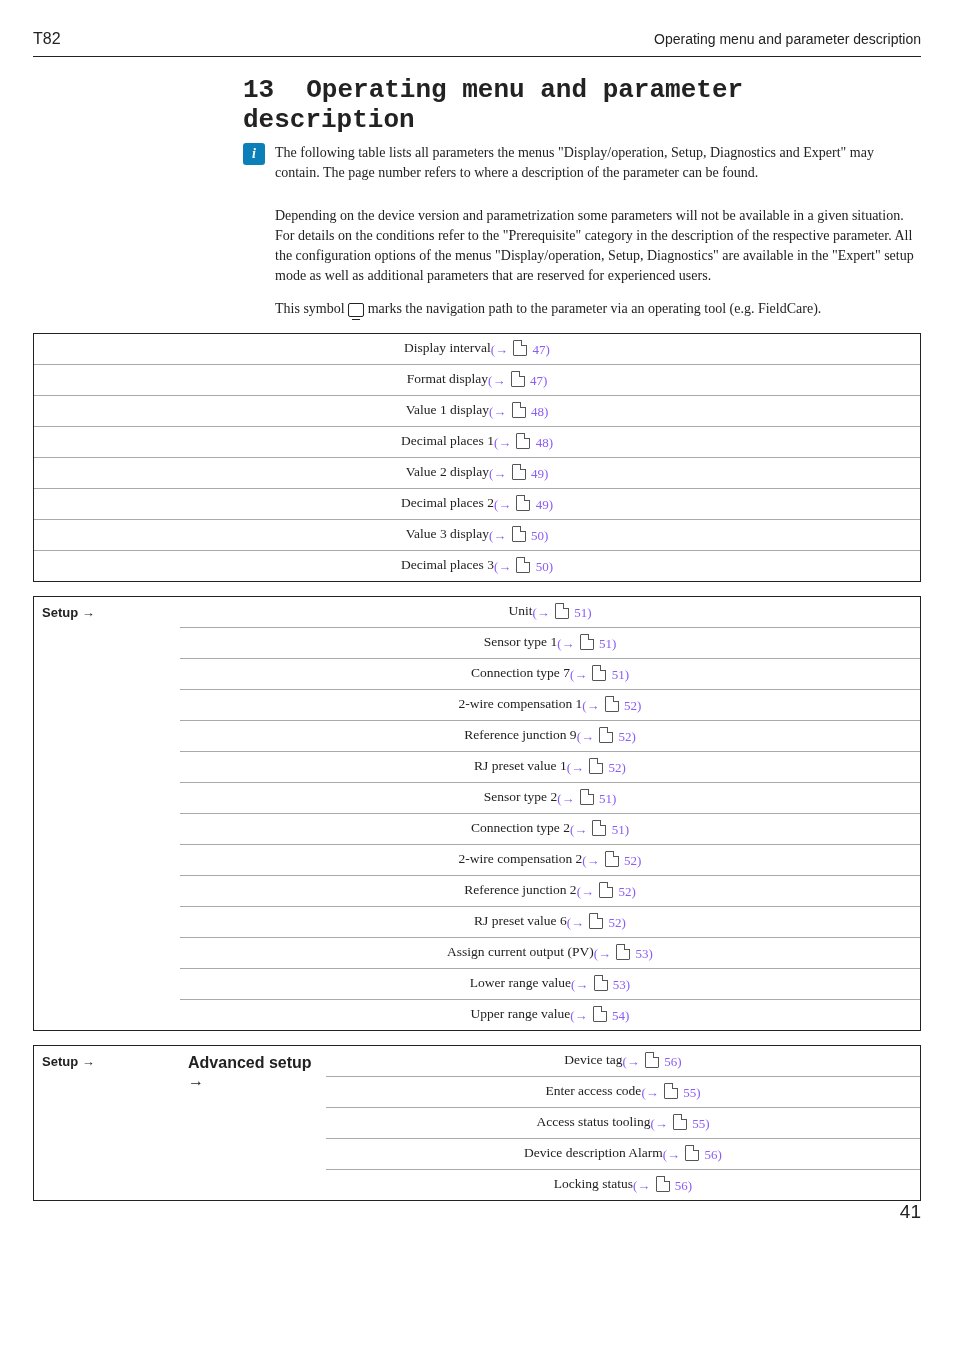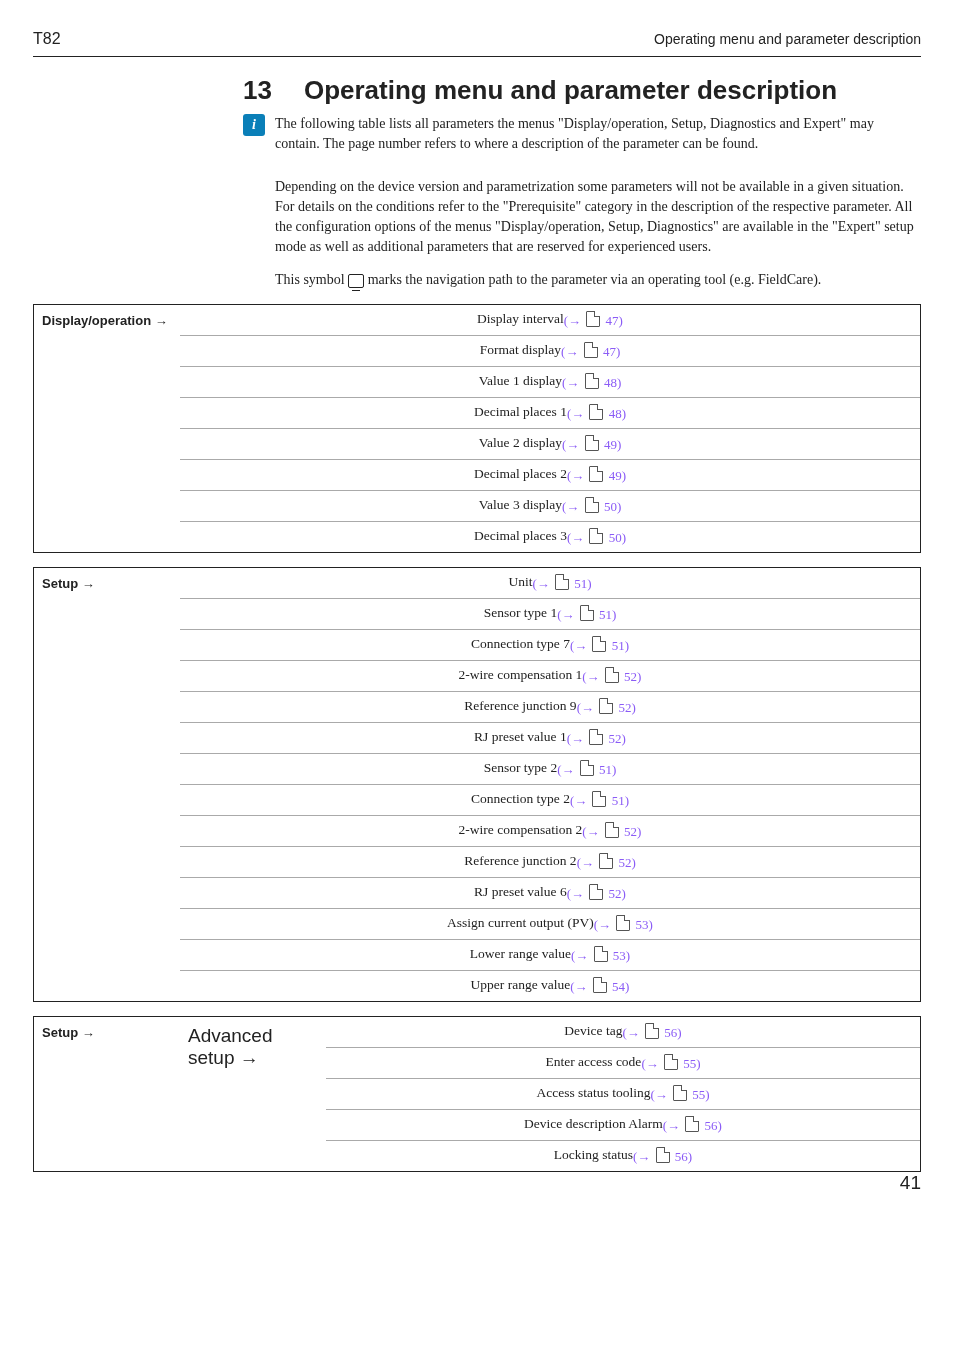--- a/index.html
+++ b/index.html
@@ -1,34 +1,34 @@
 <!DOCTYPE html>
 <html><head>
 <meta charset="utf-8">
 <style>
   body{margin:0;font-family:"Segoe UI",Arial,sans-serif;background:#fff;color:#222;font-size:13px}
   .page{width:946px;margin:0 auto;padding:30px 29px 20px;box-sizing:border-box}
   .headrow{display:flex;justify-content:space-between;align-items:baseline;border-bottom:1px solid #222;padding-bottom:8px}
   .headrow .docid{font-size:16px}
   .headrow .sect{font-size:14px}
-  h1.chap{font-family:Liberation Sans, sans-serif;font-size:26px;font-weight:700;margin:18px 0 8px 0}
+  h1.chap{font-family:Liberation Mono, monospace;font-size:26px;font-weight:700;margin:18px 0 8px 0}
   .chap .num{margin-right:32px}
   .content{padding-left:210px}
   .inforow{display:flex;gap:10px;align-items:flex-start;margin-bottom:10px}
   .info-icon{width:22px;height:22px;background:#0a7fb8;border-radius:3px;color:#fff;display:flex;align-items:center;justify-content:center;font-weight:700;flex:none;font-style:italic;font-family:serif}
   .intro p{margin:0 0 12px 0;line-height:1.45;font-family:Georgia,"Times New Roman",serif}
   .intro{font-size:14px}
   .monitor-icon{display:inline-block;width:14px;height:12px;border:1.5px solid #222;border-radius:2px;position:relative;vertical-align:middle}
   .monitor-icon:after{content:"";position:absolute;left:3px;right:3px;bottom:-4px;border-bottom:1.5px solid #222}
   .page-icon{display:inline-block;width:12px;height:14px;border:1px solid #555;border-radius:1px;position:relative;vertical-align:-2px;margin:0 2px}
   .page-icon:after{content:"";position:absolute;right:-1px;top:-1px;width:5px;height:5px;background:#fff;border-left:1px solid #555;border-bottom:1px solid #555}
   .tbl{border:1px solid #222;margin-top:14px}
   .tbl-row{display:flex}
   .tbl-cat{width:146px;padding:8px 8px;font-weight:700;box-sizing:border-box;font-size:13px}
-  .tbl-sub{width:146px;padding:8px 8px;font-weight:400;box-sizing:border-box;font-size:19px}
+  .tbl-sub{width:146px;padding:8px 8px;font-weight:700;box-sizing:border-box;font-size:16px}
   .tbl-items{flex:1}
   .tbl-item{display:flex;justify-content:center;padding:6px 10px;border-bottom:1px solid #aaa;font-family:Georgia,"Times New Roman",serif;font-size:13.5px}
   .tbl-item:last-child{border-bottom:none}
   .ref{white-space:nowrap;font-size:13px;color:#8b5cf6}
   .footer{text-align:right;font-size:19px;}
 </style>
 </head>
 <body>
 
 <div class="page">
@@ -50,21 +50,20 @@
       <p style="padding-left:32px">Depending on the device version and parametrization some parameters will not be available in a given situation. For details on the conditions refer to the "Prerequisite" category in the description of the respective parameter. All the configuration options of the menus "Display/operation, Setup, Diagnostics" are available in the "Expert" setup mode as well as additional parameters that are reserved for experienced users.</p>
       <p style="padding-left:32px">
         <span>This symbol </span><span class="monitor-icon"></span><span> marks the navigation path to the parameter via an operating tool (e.g. FieldCare).</span>
       </p>
     </div>
   </div>
 
   <div id="tables">
       <div class="tbl">
         <div class="tbl-row">
-          <div class="tbl-cat">Display/operation →</div>
           <div class="tbl-items">
             <div class="tbl-item">
               <span>Display interval</span>
               <span class="ref">(→ <span class="page-icon"></span> 47)</span>
             </div>
             <div class="tbl-item">
               <span>Format display</span>
               <span class="ref">(→ <span class="page-icon"></span> 47)</span>
             </div>
             <div class="tbl-item">

